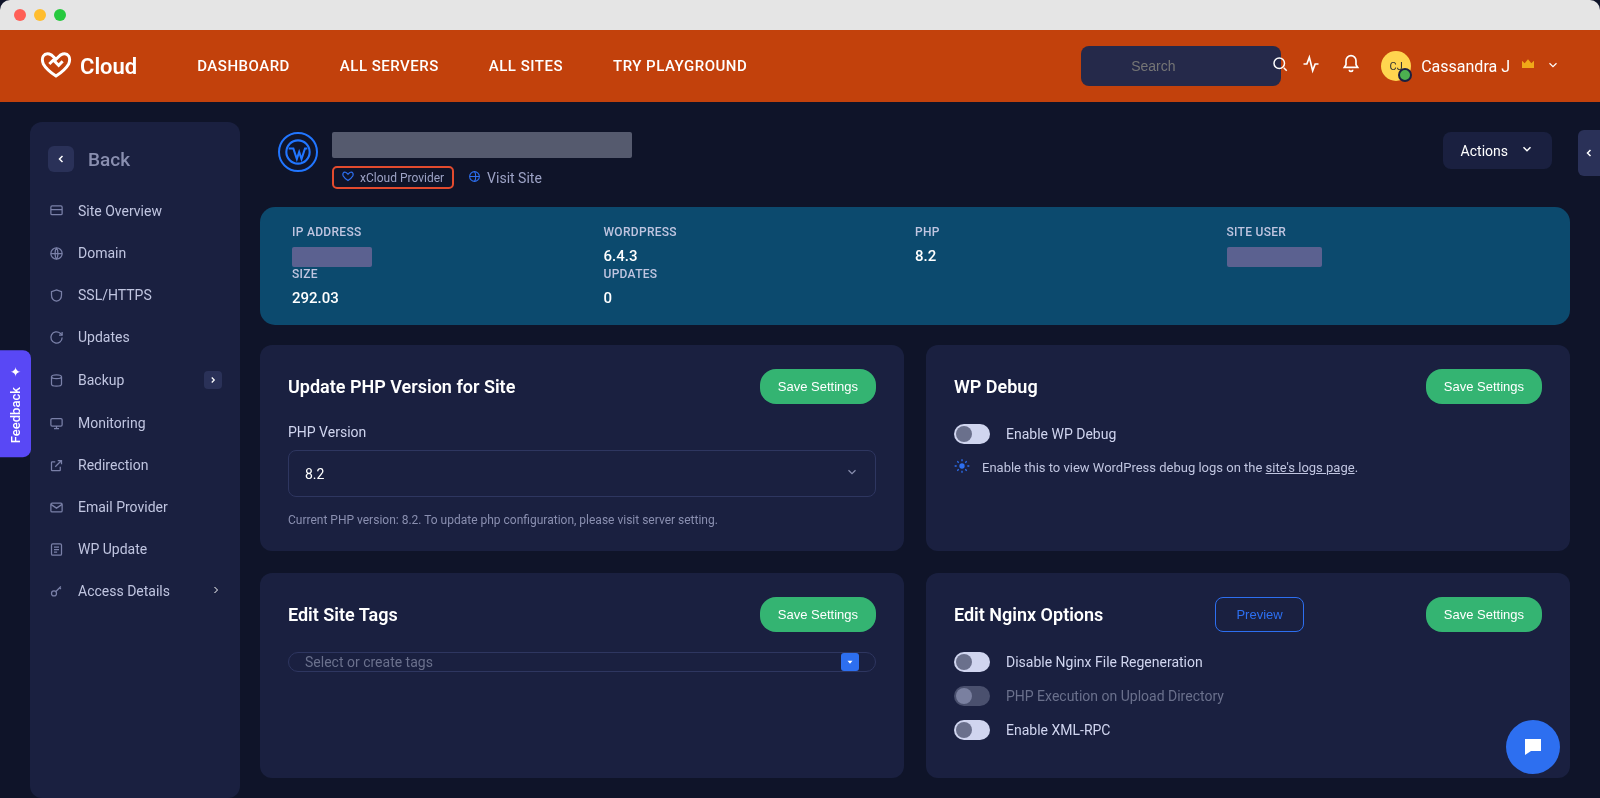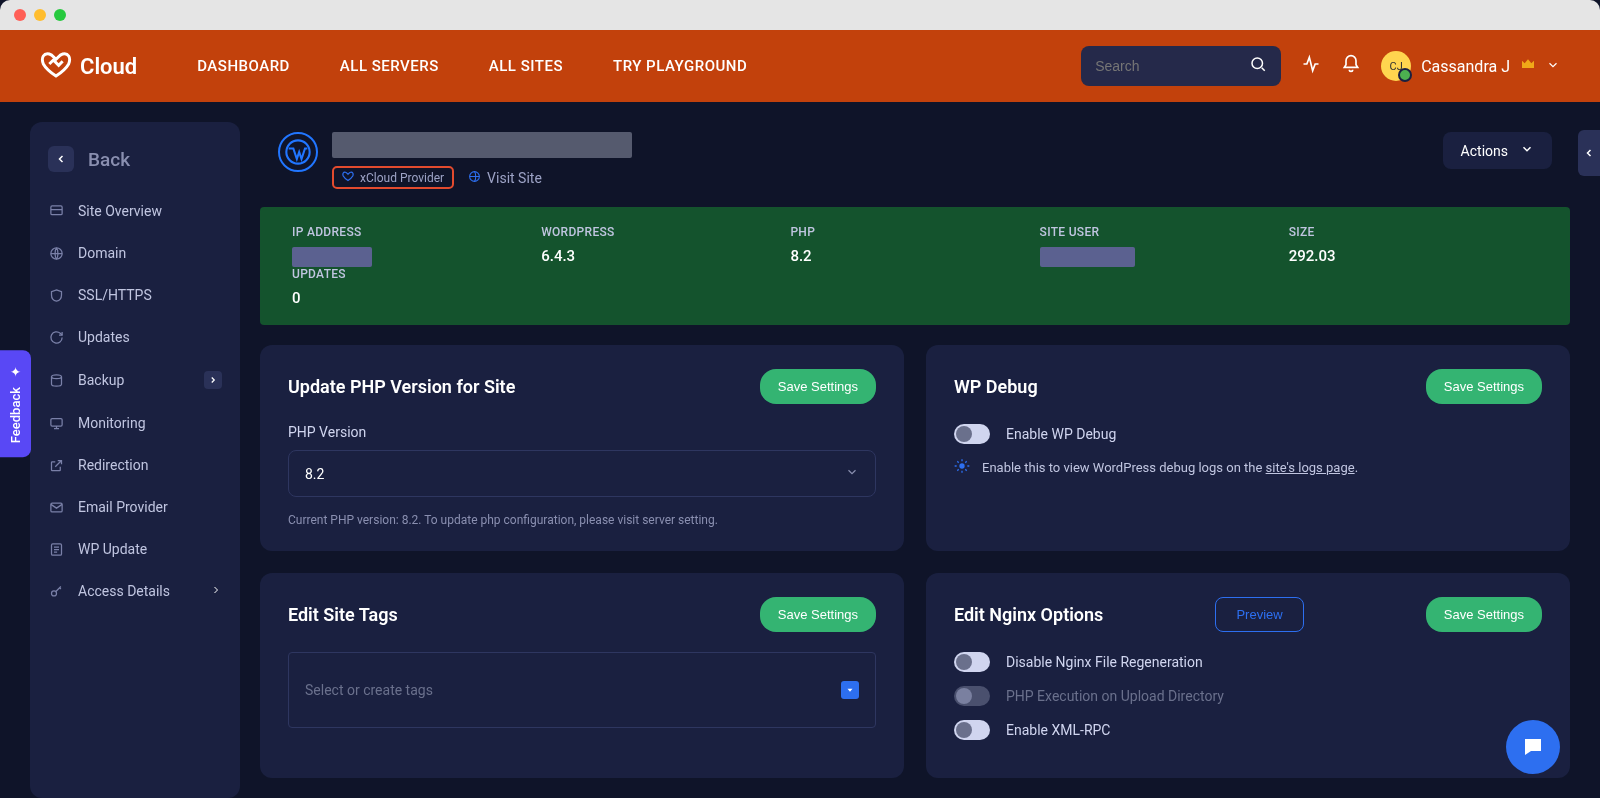--- a/index.html
+++ b/index.html
@@ -11,21 +11,21 @@
 .dot-yellow { background: #ffbd2e; }
 .dot-green { background: #27c93f; }
 
 .header { height: 72px; background: #c2410c; display: flex; align-items: center; padding: 0 40px; }
 .logo { display: flex; align-items: center; gap: 8px; font-weight: 600; font-size: 22px; color: #fff; margin-right: 60px; }
 .logo-icon svg { width: 32px; height: 32px; }
 .nav { display: flex; gap: 50px; }
 .nav-item { color: #fff; font-size: 15px; font-weight: 500; letter-spacing: 0.5px; cursor: pointer; }
 .header-right { margin-left: auto; display: flex; align-items: center; gap: 20px; }
 .search-box { background: #25294a; border-radius: 8px; height: 40px; width: 200px; display: flex; align-items: center; padding: 0 14px; justify-content: space-between; }
-.search-box input { background: transparent; border: none; color: #8a8fb0; font-size: 14px; outline: none; width: 140px; }
+.search-box input { background: transparent; border: none; color: #8a8fb0; font-size: 14px; outline: none; width: 140px; margin-left: 36px; }
 .hicon { color: #fff; cursor: pointer; }
 .user-chip { display: flex; align-items: center; gap: 10px; cursor: pointer; }
 .avatar { width: 30px; height: 30px; border-radius: 50%; background: #ffd54f; display: flex; align-items: center; justify-content: center; font-size: 11px; color: #333; position: relative; }
 .avatar::after { content: ""; position: absolute; bottom: -1px; right: -1px; width: 10px; height: 10px; background: #4caf50; border-radius: 50%; border: 2px solid #1a2040; }
 .crown { color: #f0a818; }
 
 .body-area { display: flex; height: calc(798px - 102px); padding: 20px 30px 0 30px; gap: 20px; position: relative; }
 
 .sidebar { width: 210px; background: #1a2040; border-radius: 12px; padding: 14px 0; overflow-y: auto; }
 .back-row { display: flex; align-items: center; gap: 14px; padding: 10px 18px 18px 18px; }
@@ -39,21 +39,21 @@
 .main { flex: 1; overflow-y: auto; padding-bottom: 20px; }
 .site-header { display: flex; align-items: flex-start; padding: 10px 18px 18px 18px; }
 .wp-icon { width: 40px; height: 40px; border-radius: 50%; border: 2px solid #2176ff; color: #2176ff; display: flex; align-items: center; justify-content: center; font-weight: 700; font-size: 22px; margin-right: 14px; }
 .site-title-block { }
 .site-title-redact { width: 300px; height: 26px; background: #555a6e; border-radius: 2px; }
 .site-sub { display: flex; align-items: center; gap: 14px; margin-top: 8px; }
 .provider-badge { border: 2px solid #e34b2e; border-radius: 5px; padding: 2px 8px; display: flex; align-items: center; gap: 6px; font-size: 12px; color: #9ca2c5; }
 .visit-link { color: #9ca2c5; font-size: 14px; display: flex; align-items: center; gap: 6px; }
 .actions-btn { margin-left: auto; background: #1a2040; padding: 10px 18px; border-radius: 8px; display: flex; align-items: center; gap: 12px; cursor: pointer; font-size: 14px; }
 
-.stats-bar { background: #14532d; border-radius: 4px; padding: 18px 32px; display: grid; grid-template-columns: repeat(5, 1fr); margin-bottom: 20px; }
+.stats-bar { background: #0c4a6e; border-radius: 15px; padding: 18px 32px; display: grid; grid-template-columns: repeat(4, 1fr); margin-bottom: 20px; }
 .stat-label { color: #c0c5e0; font-size: 12px; font-weight: 500; letter-spacing: 0.3px; margin-bottom: 8px; }
 .stat-value { color: #fff; font-size: 15px; font-weight: 500; }
 .stat-redact { width: 80px; height: 20px; background: #5b6190; border-radius: 2px; }
 
 .card-grid { display: grid; grid-template-columns: 1fr 1fr; gap: 22px; }
 .card { background: #1a2040; border-radius: 12px; padding: 24px 28px; }
 .card-head { display: flex; align-items: center; margin-bottom: 20px; }
 .card-title { font-size: 18px; font-weight: 600; }
 .btn-save { background: #34b472; color: #fff; border: none; padding: 10px 18px; border-radius: 16px; font-size: 13px; font-weight: 500; margin-left: auto; cursor: pointer; }
 .btn-preview { border: 1px solid #2d6ff0; color: #2d6ff0; padding: 9px 20px; border-radius: 8px; font-size: 13px; background: transparent; cursor: pointer; margin-left: auto; margin-right: 10px; }
@@ -63,21 +63,21 @@
 .toggle-row { display: flex; align-items: center; gap: 16px; margin-bottom: 14px; }
 .toggle { width: 36px; height: 20px; background: #d0d5ef; border-radius: 10px; position: relative; cursor: pointer; }
 .toggle.off::after { content: ""; position: absolute; left: 2px; top: 2px; width: 16px; height: 16px; background: #6a708c; border-radius: 50%; }
 .toggle.disabled { background: #4a506e; }
 .toggle.disabled::after { content: ""; position: absolute; left: 2px; top: 2px; width: 16px; height: 16px; background: #7a80a0; border-radius: 50%; }
 .toggle-label { font-size: 14px; color: #d0d5ef; }
 .toggle-label.muted { color: #6a708c; }
 .info-row { display: flex; align-items: center; gap: 12px; font-size: 13px; color: #c0c5e0; margin-top: 6px; }
 .info-row a { color: #c0c5e0; text-decoration: underline; }
 .bulb { color: #2d6ff0; }
-.tag-select { background: #1a2040; border: 1px solid #2e3660; border-radius: 4px; padding: 28px 16px; display: flex; align-items: center; justify-content: space-between; font-size: 14px; color: #6a708c; }
+.tag-select { background: #1a2040; border: 1px solid #2e3660; border-radius: 14px; padding: 0 16px; display: flex; align-items: center; justify-content: space-between; font-size: 14px; color: #6a708c; }
 .tag-caret { width: 18px; height: 18px; background: #2d6ff0; border-radius: 3px; display: flex; align-items: center; justify-content: center; color: #fff; }
 
 .feedback-tab { position: absolute; left: 0; top: 350px; background: #5948f5; color: #fff; writing-mode: vertical-rl; transform: rotate(180deg); padding: 14px 8px; border-radius: 8px 0 0 8px; font-size: 13px; font-weight: 500; display: flex; align-items: center; gap: 8px; cursor: pointer; }
 .right-handle { position: absolute; right: 0; top: 130px; width: 22px; height: 46px; background: #2a3158; border-radius: 6px 0 0 6px; display: flex; align-items: center; justify-content: center; cursor: pointer; }
 .chat-bubble { position: absolute; right: 40px; bottom: 24px; width: 54px; height: 54px; border-radius: 50%; background: #2d6ff0; display: flex; align-items: center; justify-content: center; cursor: pointer; }
 </style>
 </head>
 <body>
 
 <div class="window-chrome">

